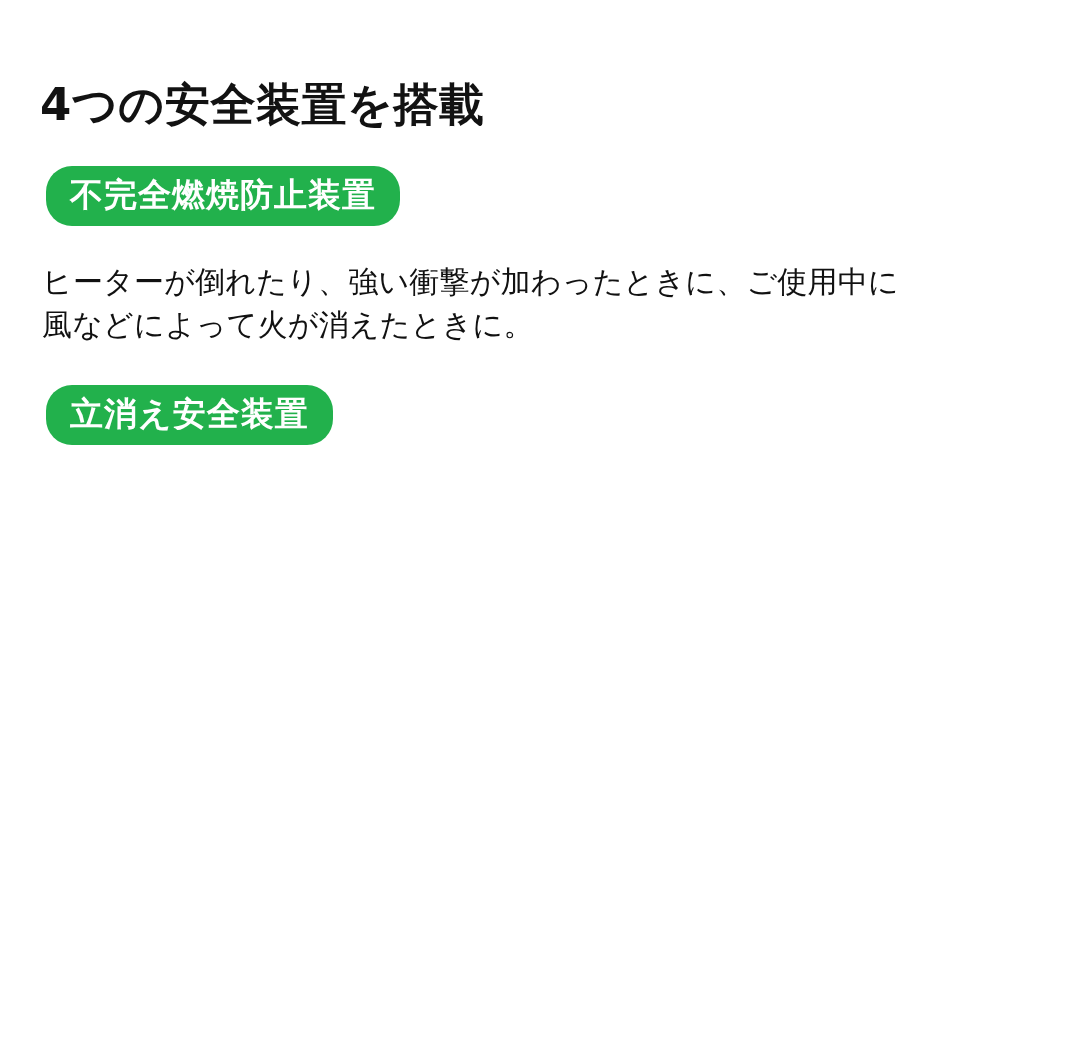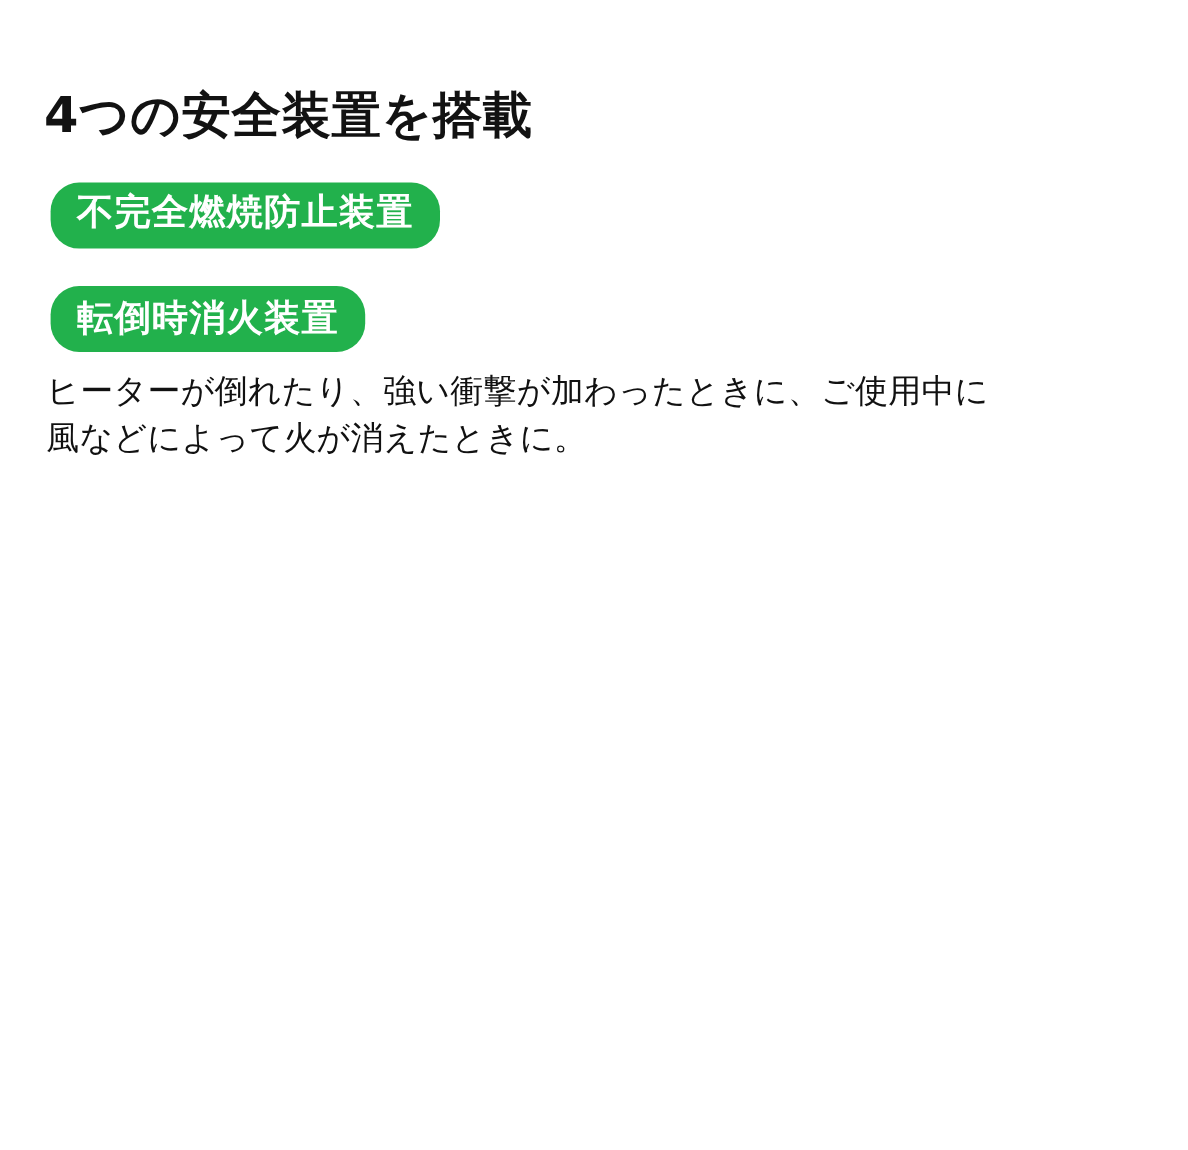--- a/index.html
+++ b/index.html
@@ -52,42 +52,42 @@
   }
   .feature-desc {
     font-size: 30px;
     line-height: 1.45;
     color: #111111;
     margin: 14px 0 0 2px;
     letter-spacing: 0.2px;
     font-weight: 500;
   }
   
-  .feature.f1 { margin-bottom: 34px; font-family: Liberation Serif, serif; }
+  .feature.f1 { margin-bottom: 34px; }
   .feature.f2 { margin-bottom: 38px; }
   .feature.f3 { margin-bottom: 46px; }
 </style>
 </head>
 <body>
 
 <div class="page">
 
   <h1 class="page-title">4つの安全装置を搭載</h1>
 
   <div class="feature-list">
 
     <section class="feature f1">
       <div class="feature-badge">不完全燃焼防止装置</div>
     </section>
 
     <section class="feature f2">
-      <div class="feature-badge">転倒時消火装置</div>
       <p class="feature-desc">ヒーターが倒れたり、強い衝撃が加わったときに、ご使用中に風などによって火が消えたときに。</p>
     </section>
 
     <section class="feature f3">
+      <div class="feature-badge">立消え安全装置</div>
     </section>
 
     <section class="feature f4">
     </section>
 
   </div>
 </div>
 
 </body></html>

